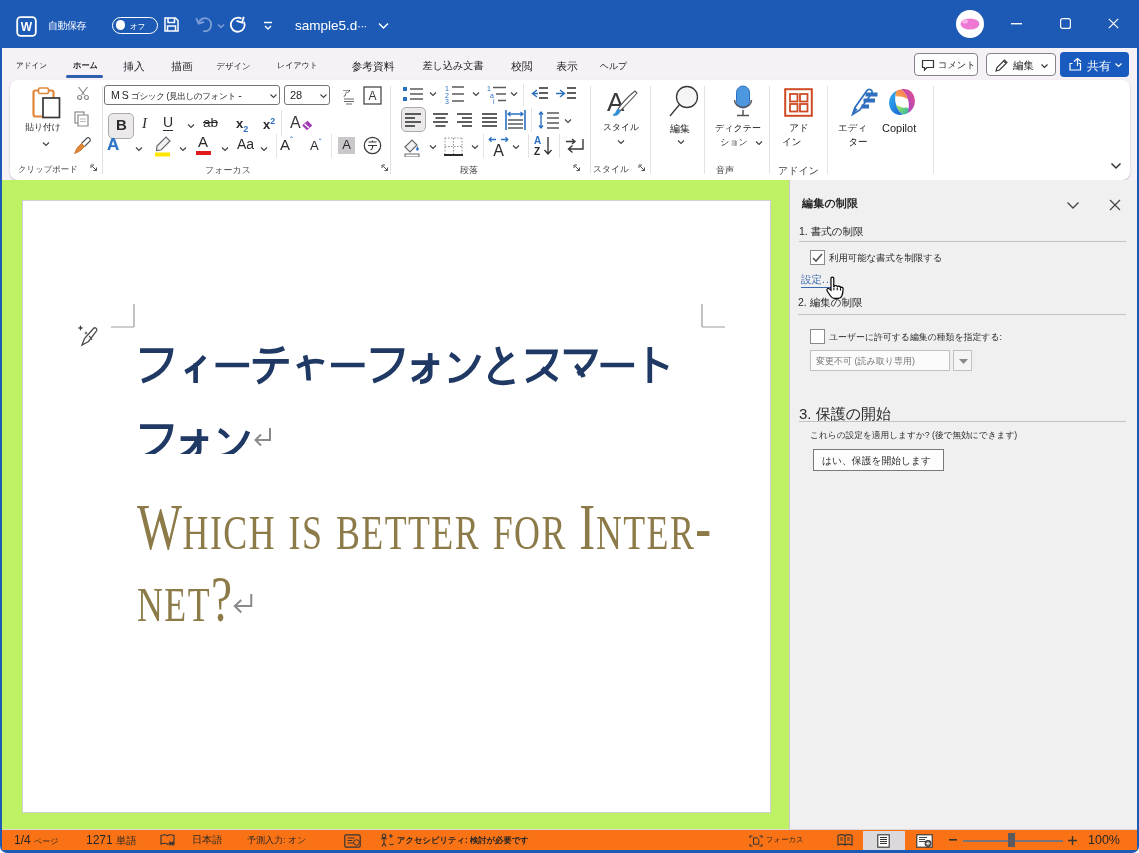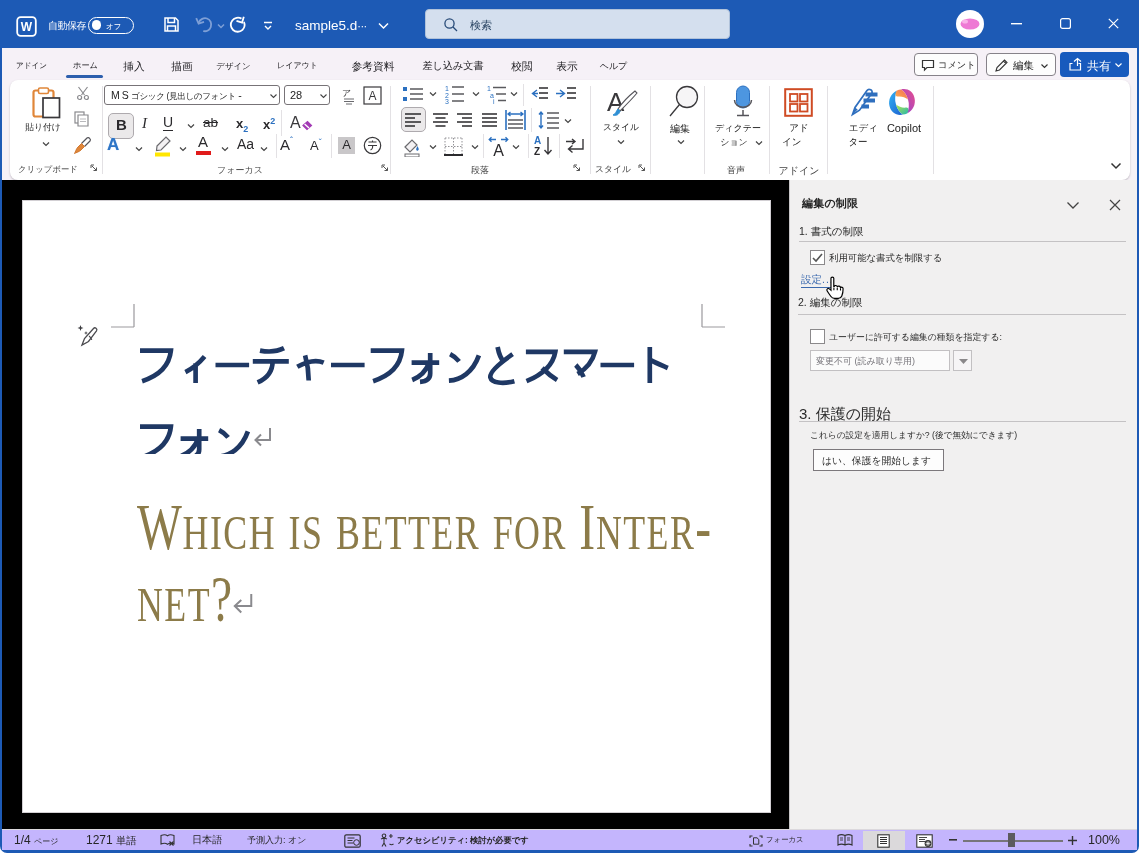--- a/index.html
+++ b/index.html
@@ -7,43 +7,43 @@
   body { font-family:"Liberation Sans", sans-serif; position:relative; background:#fff; }
   #win { position:absolute; left:0; top:0; width:1139px; height:853px; background:#1d5ab5; border-radius:9px 9px 7px 7px; overflow:hidden; }
   .abs { position:absolute; }
   
   #titlebar { left:0; top:0; width:1139px; height:48px; background:#1d5ab5; color:#fff; }
   
   #tabrow { left:2px; top:48px; width:1135px; height:132px; background:#f6f1f7; }
   .tab { position:absolute; top:7px; height:22px; line-height:22px; font-size:12px; color:#1b1a1e; text-align:center; }
   
   #ribbon { left:10px; top:80px; width:1120px; height:100px; background:#fff; border-radius:8px; box-shadow:0 1px 2px rgba(90,80,95,.35); }
-  .glabel { position:absolute; font-size:9px; color:#444; top:84px; text-align:center; }
+  .glabel { position:absolute; font-size:9px; color:#444; top:84px; }
   .vsep { position:absolute; width:1px; background:#e3e1e4; top:6px; height:88px; }
   
-  #docarea { left:2px; top:180px; width:787px; height:649px; background:#000000;text-decoration:underline; }
+  #docarea { left:2px; top:180px; width:787px; height:649px; background:#bef264;text-decoration:underline; }
   #page { position:absolute; left:20px; top:20px; width:749px; height:613px; background:#fff; border:1px solid #d2cfd3; }
   
   #pane { left:789px; top:180px; width:348px; height:649px; background:#f1f0f0; border-left:1px solid #c8c6c8; }
   
-  #statusbar { left:2px; top:829px; width:1135px; height:21px; background:#c4b5fd; border-top:1px solid #dbd8dc; font-size:12px; color:#262626; }
+  #statusbar { left:2px; top:829px; width:1135px; height:21px; background:#f97316; border-top:1px solid #dbd8dc; font-size:12px; color:#262626; }
   .sitem { position:absolute; top:0; height:20px; line-height:20px; white-space:nowrap; }
   #h2 .sc { font-size:49px; letter-spacing:2px; }
   #h2 { top:314px; }
 </style>
 </head>
 <body>
   <div id="win"></div>
   <div class="abs" id="titlebar">
     <svg class="abs" style="left:16px;top:16px" width="21" height="21" viewBox="0 0 21 21">
       <rect x="1.2" y="1.2" width="18.6" height="18.6" rx="3.5" fill="none" stroke="#fff" stroke-width="1.8"></rect>
       <text x="10.5" y="15.2" font-size="12" font-weight="bold" fill="#fff" text-anchor="middle" font-family="Liberation Sans">W</text>
     </svg>
     <div class="abs" style="left:48px;top:19px;font-size:10px;letter-spacing:-.5px;color:#fff">自動保存</div>
-    <div class="abs" style="left:88px;top:17px;width:46px;height:17px;border:1.4px solid #fff;border-radius:9px">
+    <div class="abs" style="left:112px;top:17px;width:46px;height:17px;border:1.4px solid #fff;border-radius:9px">
       <div class="abs" style="left:2.5px;top:2.2px;width:9.6px;height:9.6px;border-radius:50%;background:#fff"></div>
       <div class="abs" style="left:17px;top:3.5px;font-size:7.5px;color:#fff">オフ</div>
     </div>
     <svg class="abs" style="left:163px;top:16px" width="17" height="17" viewBox="0 0 17 17">
       <path d="M2 2 H12.5 L15 4.5 V15 H2 Z" fill="none" stroke="#fff" stroke-width="1.5"></path>
       <path d="M5 2 V6.5 H11.5 V2 M4.5 15 V10 H12.5 V15" fill="none" stroke="#fff" stroke-width="1.5"></path>
     </svg>
     <svg class="abs" style="left:195px;top:15px" width="30" height="19" viewBox="0 0 30 19">
       <path d="M3.5 8 C5 4 9 2.5 12 3.5 C15.5 4.7 17 8.5 15.8 12 C14.8 15 11.5 17 8.2 16" fill="none" stroke="#7e9fd6" stroke-width="1.8"></path>
       <path d="M1.2 3.2 L3.6 8.6 L9 6.8" fill="none" stroke="#7e9fd6" stroke-width="1.8"></path>
@@ -53,46 +53,39 @@
       <path d="M13.5 3.6 C10.5 2 6.5 2.6 4.3 5.5 C2 8.4 2.4 12.6 5.1 15 C7.8 17.4 11.9 17.3 14.5 14.8 C16.6 12.7 17.1 9.6 15.9 7" fill="none" stroke="#fff" stroke-width="1.8"></path>
       <path d="M15.8 1.8 L14.1 7.6 L8.5 5.9" fill="none" stroke="#fff" stroke-width="1.8"></path>
     </svg>
     <svg class="abs" style="left:262px;top:21px" width="12" height="10" viewBox="0 0 12 10">
       <path d="M2 1.5 H10 M3 5 l3 3 l3 -3" fill="none" stroke="#fff" stroke-width="1.4"></path>
     </svg>
     <div class="abs" style="left:295px;top:18px;font-size:13.5px;color:#fff">sample5.d<span style="font-size:11px;letter-spacing:-.5px">···</span></div>
     <svg class="abs" style="left:377px;top:21px" width="13" height="10" viewBox="0 0 13 10">
       <path d="M2 2.5 l4.5 4.5 l4.5 -4.5" fill="none" stroke="#fff" stroke-width="1.5"></path>
     </svg>
-    <div class="abs" style="left:425px;top:9px;width:305px;height:30px;background:#d4dfee;border:1px solid #b0c2da;border-radius:4px">
-      <svg class="abs" style="left:17px;top:7px" width="16" height="16" viewBox="0 0 16 16">
-        <circle cx="6.5" cy="6.5" r="4.6" fill="none" stroke="#274a77" stroke-width="1.3"></circle>
-        <path d="M10 10 L14 14" stroke="#274a77" stroke-width="1.3"></path>
-      </svg>
-      <div class="abs" style="left:44px;top:8px;font-size:11px;color:#25405f">検索</div>
-    </div>
     <div class="abs" style="left:956px;top:10px;width:28px;height:28px;border-radius:50%;background:#fff">
       <svg class="abs" style="left:3px;top:6px" width="22" height="16" viewBox="0 0 22 16">
         <ellipse cx="11" cy="8" rx="9.5" ry="5.5" fill="#ee79d4"></ellipse>
         <ellipse cx="6" cy="5.5" rx="3" ry="2" fill="#f9b1e8"></ellipse>
       </svg>
     </div>
     <svg class="abs" style="left:1011px;top:23px" width="11" height="2" viewBox="0 0 11 2">
       <rect width="11" height="1.4" fill="#fff"></rect>
     </svg>
     <svg class="abs" style="left:1060px;top:18px" width="11" height="11" viewBox="0 0 11 11">
       <rect x=".6" y=".6" width="9.8" height="9.8" rx="2" fill="none" stroke="#fff" stroke-width="1.2"></rect>
     </svg>
     <svg class="abs" style="left:1108px;top:18px" width="11" height="11" viewBox="0 0 11 11">
       <path d="M.8 .8 L10.2 10.2 M10.2 .8 L.8 10.2" stroke="#fff" stroke-width="1.2"></path>
     </svg>
   </div>
   <div class="abs" id="tabrow">
     <div class="tab" style="left:10px;width:39px;font-size:7.6px">アドイン</div>
-    <div class="tab" style="left:64px;width:39px;font-size:8.2px;font-weight:normal">ホーム</div>
+    <div class="tab" style="left:64px;width:39px;font-size:8.2px;font-weight:bold">ホーム</div>
     <div class="abs" style="left:64px;top:27px;width:37px;height:3px;background:#2d5fad;border-radius:2px"></div>
     <div class="tab" style="left:113px;width:38px;font-size:10.7px">挿入</div>
     <div class="tab" style="left:161px;width:38px;font-size:10.7px">描画</div>
     <div class="tab" style="left:209px;width:45px;font-size:8.4px">デザイン</div>
     <div class="tab" style="left:267px;width:57px;font-size:8px">レイアウト</div>
     <div class="tab" style="left:343px;width:56px;font-size:10.7px">参考資料</div>
     <div class="tab" style="left:412px;width:78px;font-size:10.1px">差し込み文書</div>
     <div class="tab" style="left:505px;width:30px;font-size:10.7px">校閲</div>
     <div class="tab" style="left:550px;width:30px;font-size:10.7px">表示</div>
     <div class="tab" style="left:593px;width:37px;font-size:9px">ヘルプ</div>
@@ -381,21 +374,21 @@
     </svg>
     <div class="abs" style="left:772px;top:42px;width:34px;text-align:center;font-size:9.5px;color:#222">アド</div>
     <div class="abs" style="left:772px;top:56px;width:34px;font-size:9.5px;color:#222">イン</div>
     <div class="glabel" style="left:768px;width:42px;font-size:10px">アドイン</div>
 
     <svg class="abs" style="left:839px;top:6px" width="33" height="34" viewBox="0 0 33 34">
       <path d="M3.5 28.5 L6 21.5 L18 4.5 C19.8 2 24.5 4.2 22.8 7.3 L10.5 24.2 L3.5 28.5 Z" fill="#fff" stroke="#2f6fbe" stroke-width="1.7"></path>
       <path d="M3.5 28.5 L6 21.5 L8.7 23.4 Z" fill="#2f6fbe"></path>
       <path d="M16.5 8.5 H28.5 M14.5 14.5 H26 M12.5 20.5 H20" stroke="#2f6fbe" stroke-width="4.2"></path>
     </svg>
-    <div class="abs" style="left:828px;top:42px;width:40px;text-align:right;font-size:9.5px;color:#222">エディ</div>
+    <div class="abs" style="left:828px;top:42px;width:40px;text-align:left;font-size:9.5px;color:#222">エディ</div>
     <div class="abs" style="left:828px;top:56px;width:40px;text-align:center;font-size:9.5px;color:#222">ター</div>
 
     <svg class="abs" style="left:877px;top:7px" width="30" height="30" viewBox="0 0 30 30">
       <defs>
         <linearGradient id="cp1" x1="0" y1="0" x2="1" y2="1">
           <stop offset="0" stop-color="#31b3f3"></stop>
           <stop offset="1" stop-color="#1d5fd0"></stop>
         </linearGradient>
         <linearGradient id="cp2" x1="1" y1="0" x2="0" y2="1">
           <stop offset="0" stop-color="#e94e8a"></stop>
@@ -408,21 +401,21 @@
         <linearGradient id="cp4" x1="0" y1="0" x2="1" y2="1">
           <stop offset="0" stop-color="#b6e64e"></stop>
           <stop offset="1" stop-color="#23b6ac"></stop>
         </linearGradient>
       </defs>
       <path d="M14 2.5 C20 1 26 4 27.5 11 C29 17 26 24 20 26.5 C22 22 22.5 17 21 12.5 C19.5 7.5 17 4 14 2.5 Z" fill="url(#cp2)"></path>
       <path d="M16 27.5 C10 29 4 26 2.5 19 C1 13 4 6 10 3.5 C8 8 7.5 13 9 17.5 C10.5 22.5 13 26 16 27.5 Z" fill="url(#cp1)"></path>
       <path d="M14 2.5 C17 4 19.5 7.5 21 12.5 C18 10 14.5 9 10.5 9.5 C8.5 9.8 7.5 6.5 10 3.5 C11.3 2.8 12.6 2.5 14 2.5 Z" fill="url(#cp3)"></path>
       <path d="M16 27.5 C13 26 10.5 22.5 9 17.5 C12 20 15.5 21 19.5 20.5 C21.5 20.2 22.5 23.5 20 26.5 C18.7 27.2 17.4 27.5 16 27.5 Z" fill="url(#cp4)"></path>
     </svg>
-    <div class="abs" style="left:872px;top:42px;width:44px;text-align:center;font-size:11px;color:#222">Copilot</div>
+    <div class="abs" style="left:872px;top:42px;width:44px;text-align:left;font-size:11px;color:#222">Copilot</div>
 
     <svg class="abs" style="left:1100px;top:82px" width="12" height="9" viewBox="0 0 12 9">
       <path d="M1.5 1.5 l4.5 4.5 l4.5 -4.5" fill="none" stroke="#333" stroke-width="1.5"></path>
     </svg>
   </div>
   <div class="abs" id="docarea">
     <div id="page"></div>
     <svg class="abs" style="left:106px;top:124px" width="30" height="26" viewBox="0 0 30 26">
       <path d="M26 0 V23 M3 23 H26" stroke="#9b999d" stroke-width="1.2" fill="none"></path>
     </svg>

